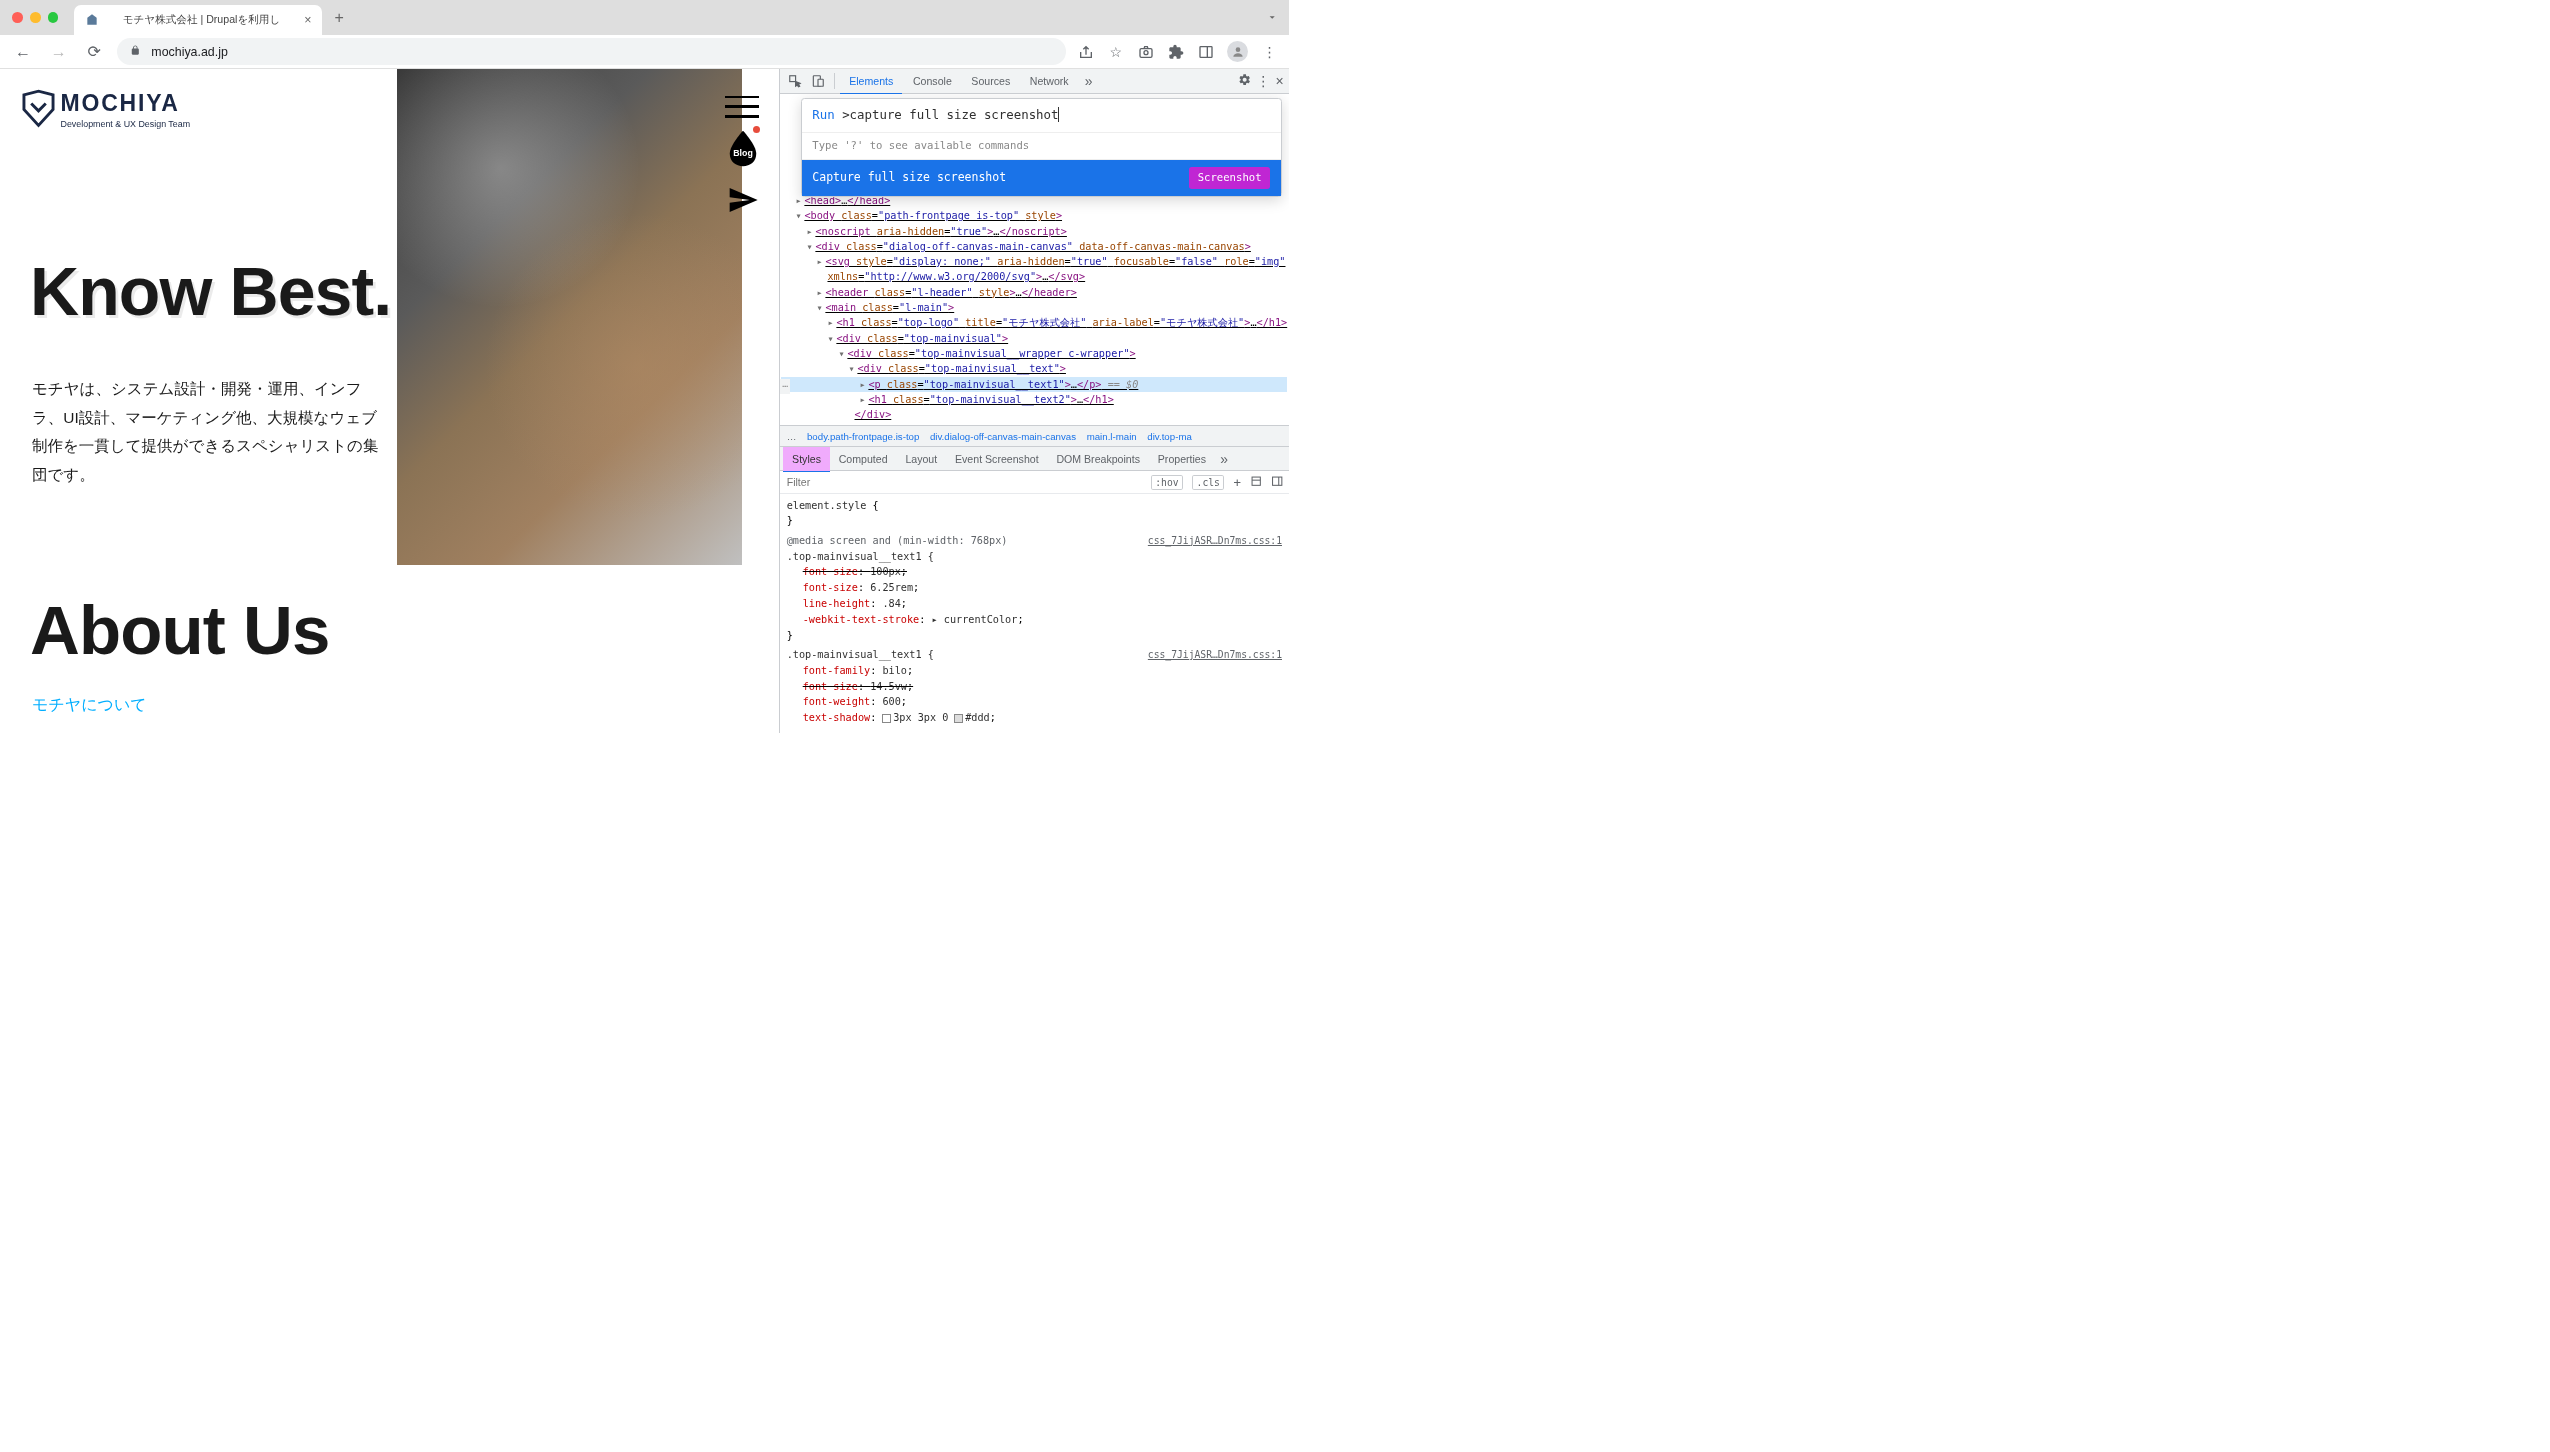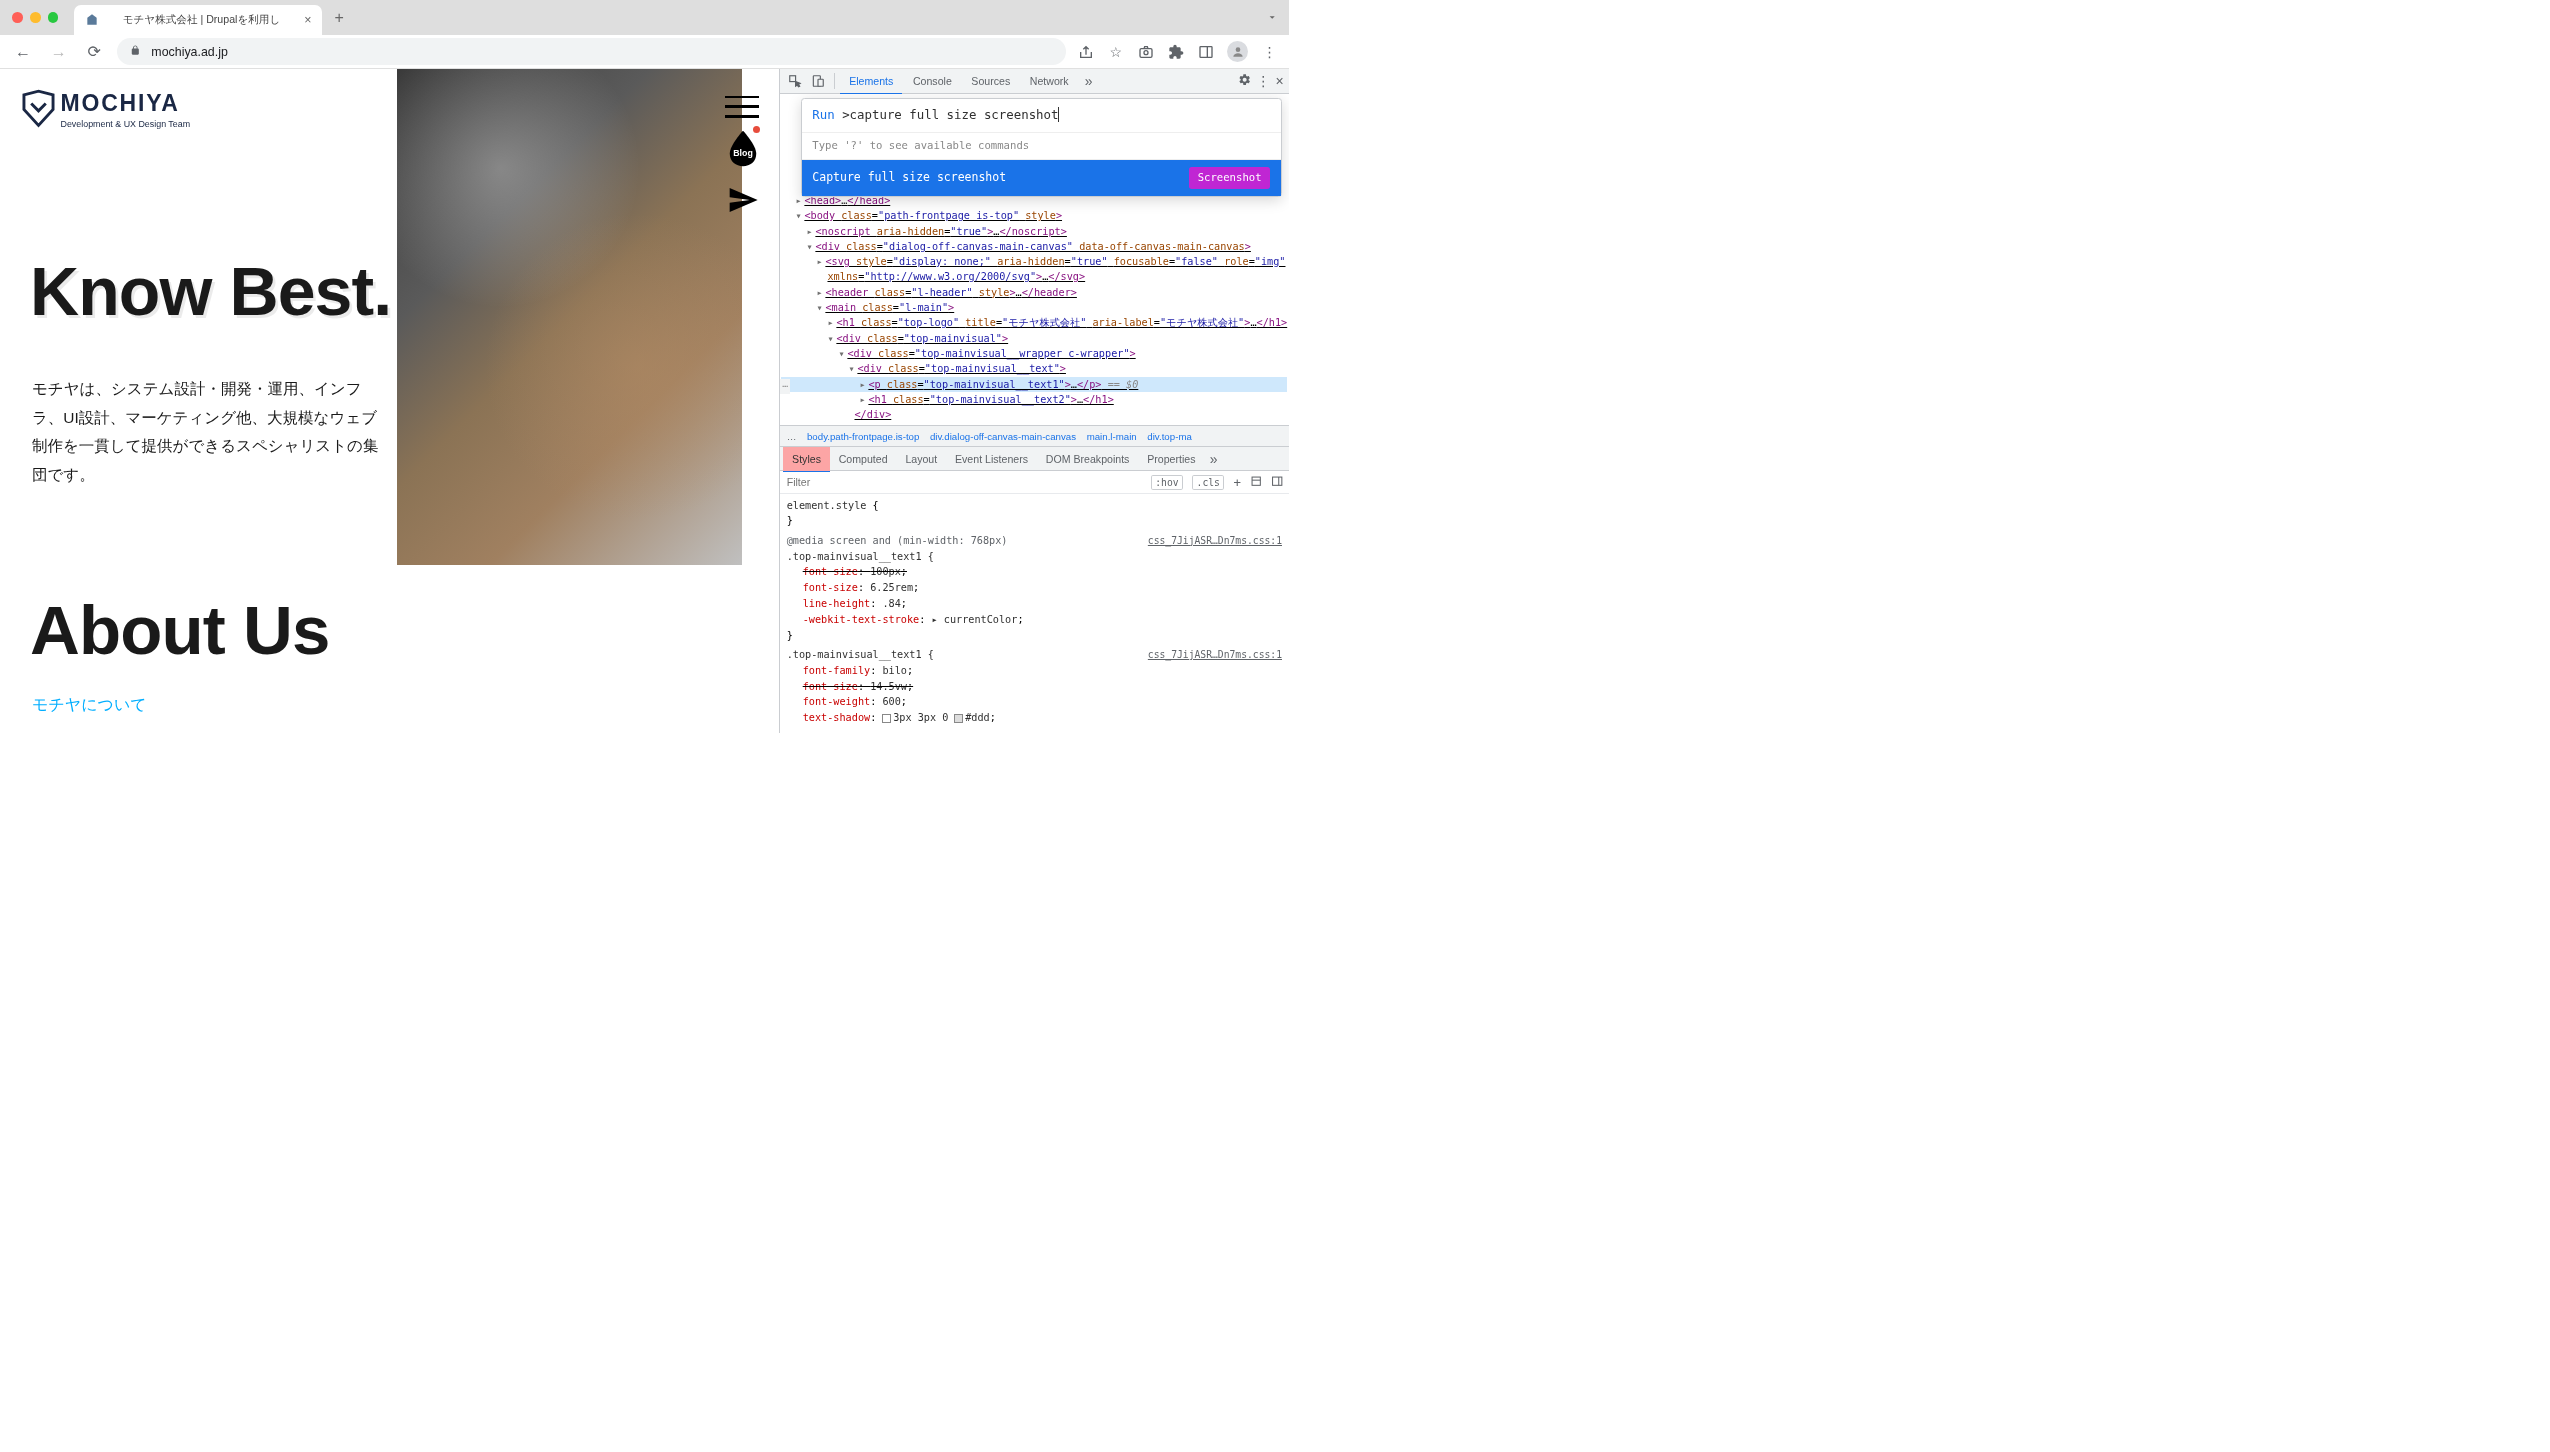--- a/index.html
+++ b/index.html
@@ -87,21 +87,21 @@
 .cmd-badge { background: #c026d3; padding: 2.7px 8.9px; border-radius: 2.7px; font-size: 10.6px; }
 
 
 .dt-breadcrumb { height: 21px; border-top: 0.9px solid #cacdd1; background: #f1f3f4; display: flex; align-items: center; padding: 0 7px; gap: 10.6px; font-size: 9.7px; white-space: nowrap; overflow: hidden; }
 .dt-breadcrumb span { color: #5f6368; }
 .dt-breadcrumb .bc-sel { color: #1a73e8; }
 
 
 .dt-styles-tabs { height: 25px; border-top: 0.9px solid #cacdd1; border-bottom: 0.9px solid #cacdd1; display: flex; align-items: center; padding: 0 3.5px; gap: 0; background: #f1f3f4; }
 .st-tab { padding: 0 8.9px; font-size: 10.6px; color: #5f6368; height: 25px; display: flex; align-items: center; }
-.st-tab.active { color: #333; border-bottom: 1.8px solid #1a73e8; margin-bottom: -0.9px; background:#fca5a5;}
+.st-tab.active { color: #333; border-bottom: 1.8px solid #1a73e8; margin-bottom: -0.9px; background:#f0abfc;}
 
 .filter-bar { height: 23px; border-bottom: 0.9px solid #e8eaed; display: flex; align-items: center; }
 .filter-input { flex: 1; padding: 0 7px; font-size: 10.6px; color: #888; border:none; outline:none; }
 .filter-right { display: flex; gap: 9px; padding: 0 5.3px; font-size: 9.7px; color: #5f6368; font-family: Menlo, monospace; align-items:flex-end;}
 .filter-box { border: 0.9px solid #cacdd1; padding: 0.9px 3.5px; border-radius: 1.8px; }
 
 .styles-content { padding: 3.5px 7px; font-family: Menlo, monospace; font-size: 10.2px; line-height: 1.55; overflow: hidden; }
 .style-rule { margin-bottom: 3.5px; position: relative;}
 .selector { color: #303030; }
 .media { color: #5f6368; }
@@ -304,21 +304,21 @@
       <span class="bc-sel">body.path-frontpage.is-top</span>
       <span class="bc-sel">div.dialog-off-canvas-main-canvas</span>
       <span class="bc-sel">main.l-main</span>
       <span class="bc-sel">div.top-ma</span>
     </div>
 
     <div class="dt-styles-tabs">
       <span class="st-tab active">Styles</span>
       <span class="st-tab">Computed</span>
       <span class="st-tab">Layout</span>
-      <span class="st-tab">Event Listeners</span>
+      <span class="st-tab">Event Screenshot</span>
       <span class="st-tab">DOM Breakpoints</span>
       <span class="st-tab">Properties</span>
       <span class="dt-tab-chevron">»</span>
     </div>
 
     <div class="filter-bar">
       <input class="filter-input" placeholder="Filter" style="">
       <div class="filter-right">
         <span class="filter-box">:hov</span>
         <span class="filter-box">.cls</span>

